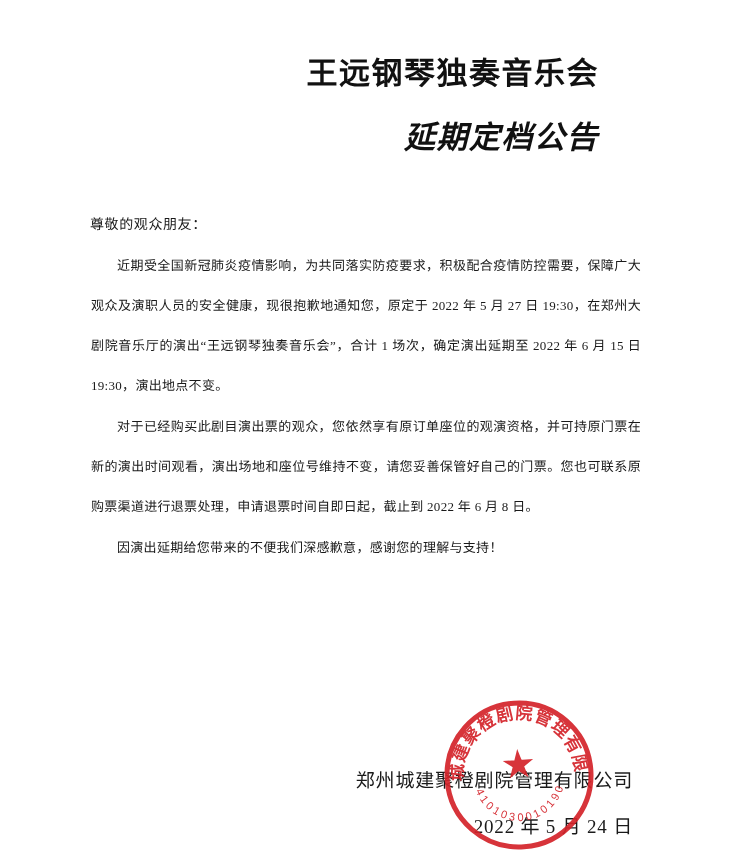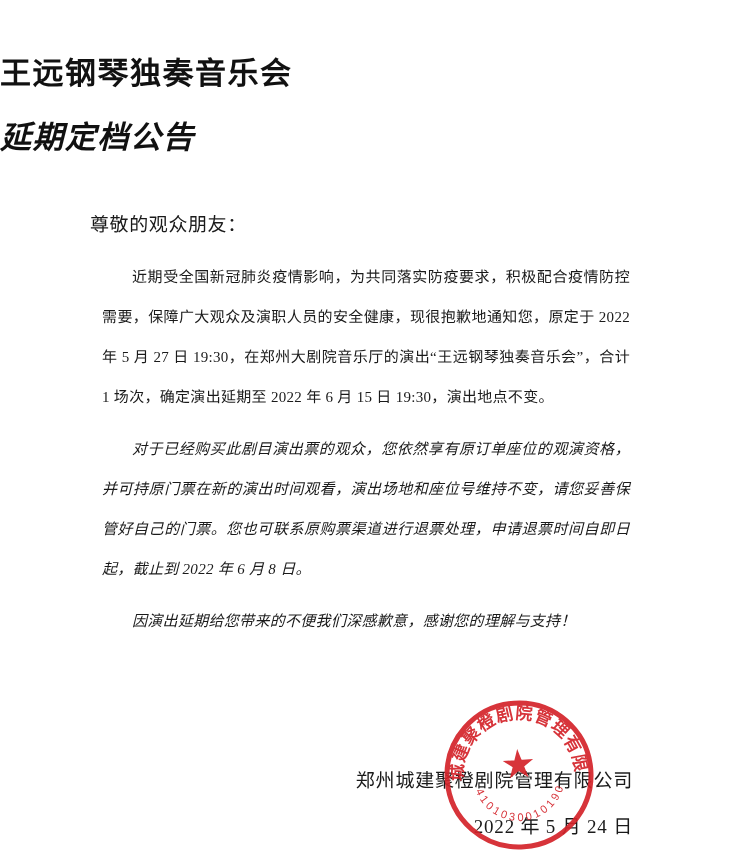--- a/index.html
+++ b/index.html
@@ -22,21 +22,21 @@
     inset: 0;
     background: #ffffff;
   }
 
   
   .title-block {
     position: absolute;
     left: 0;
     top: 46px;
     width: 599px;
-    text-align: left;
+    text-align: right;
   }
   .title-line {
     font-family: "Liberation Serif", "DejaVu Serif", serif;
     font-weight: 700;
     font-size: 31px;
     letter-spacing: 1.5px;
     line-height: 56px;
     color: #111111;
   }
   .title-line.second {
@@ -45,37 +45,36 @@
   }
 
   
   .body-block {
     position: absolute;
     left: 90px;
     top: 205px;
     width: 552px;
   }
   .salutation {
-    font-size: 19px;
+    font-size: 14px;
     line-height: 40px;
     letter-spacing: 0.6px;
     white-space: nowrap;
   }
   .para {
-    font-size: 15px;
+    font-size: 13px;
     line-height: 40px;
     letter-spacing: 0.3px;
     text-align: justify;
     text-align-last: left;
     text-indent: 2em;
-    margin: 12px;
+    margin: 1px;
   }
   .para + .para {
     margin-top: 0px;
-    font-style: italic;
   }
   .para.last {
     text-align: right;
     text-align-last: left;
   }
 
   
   .sign-block {
     position: absolute;
     right: 100px;

